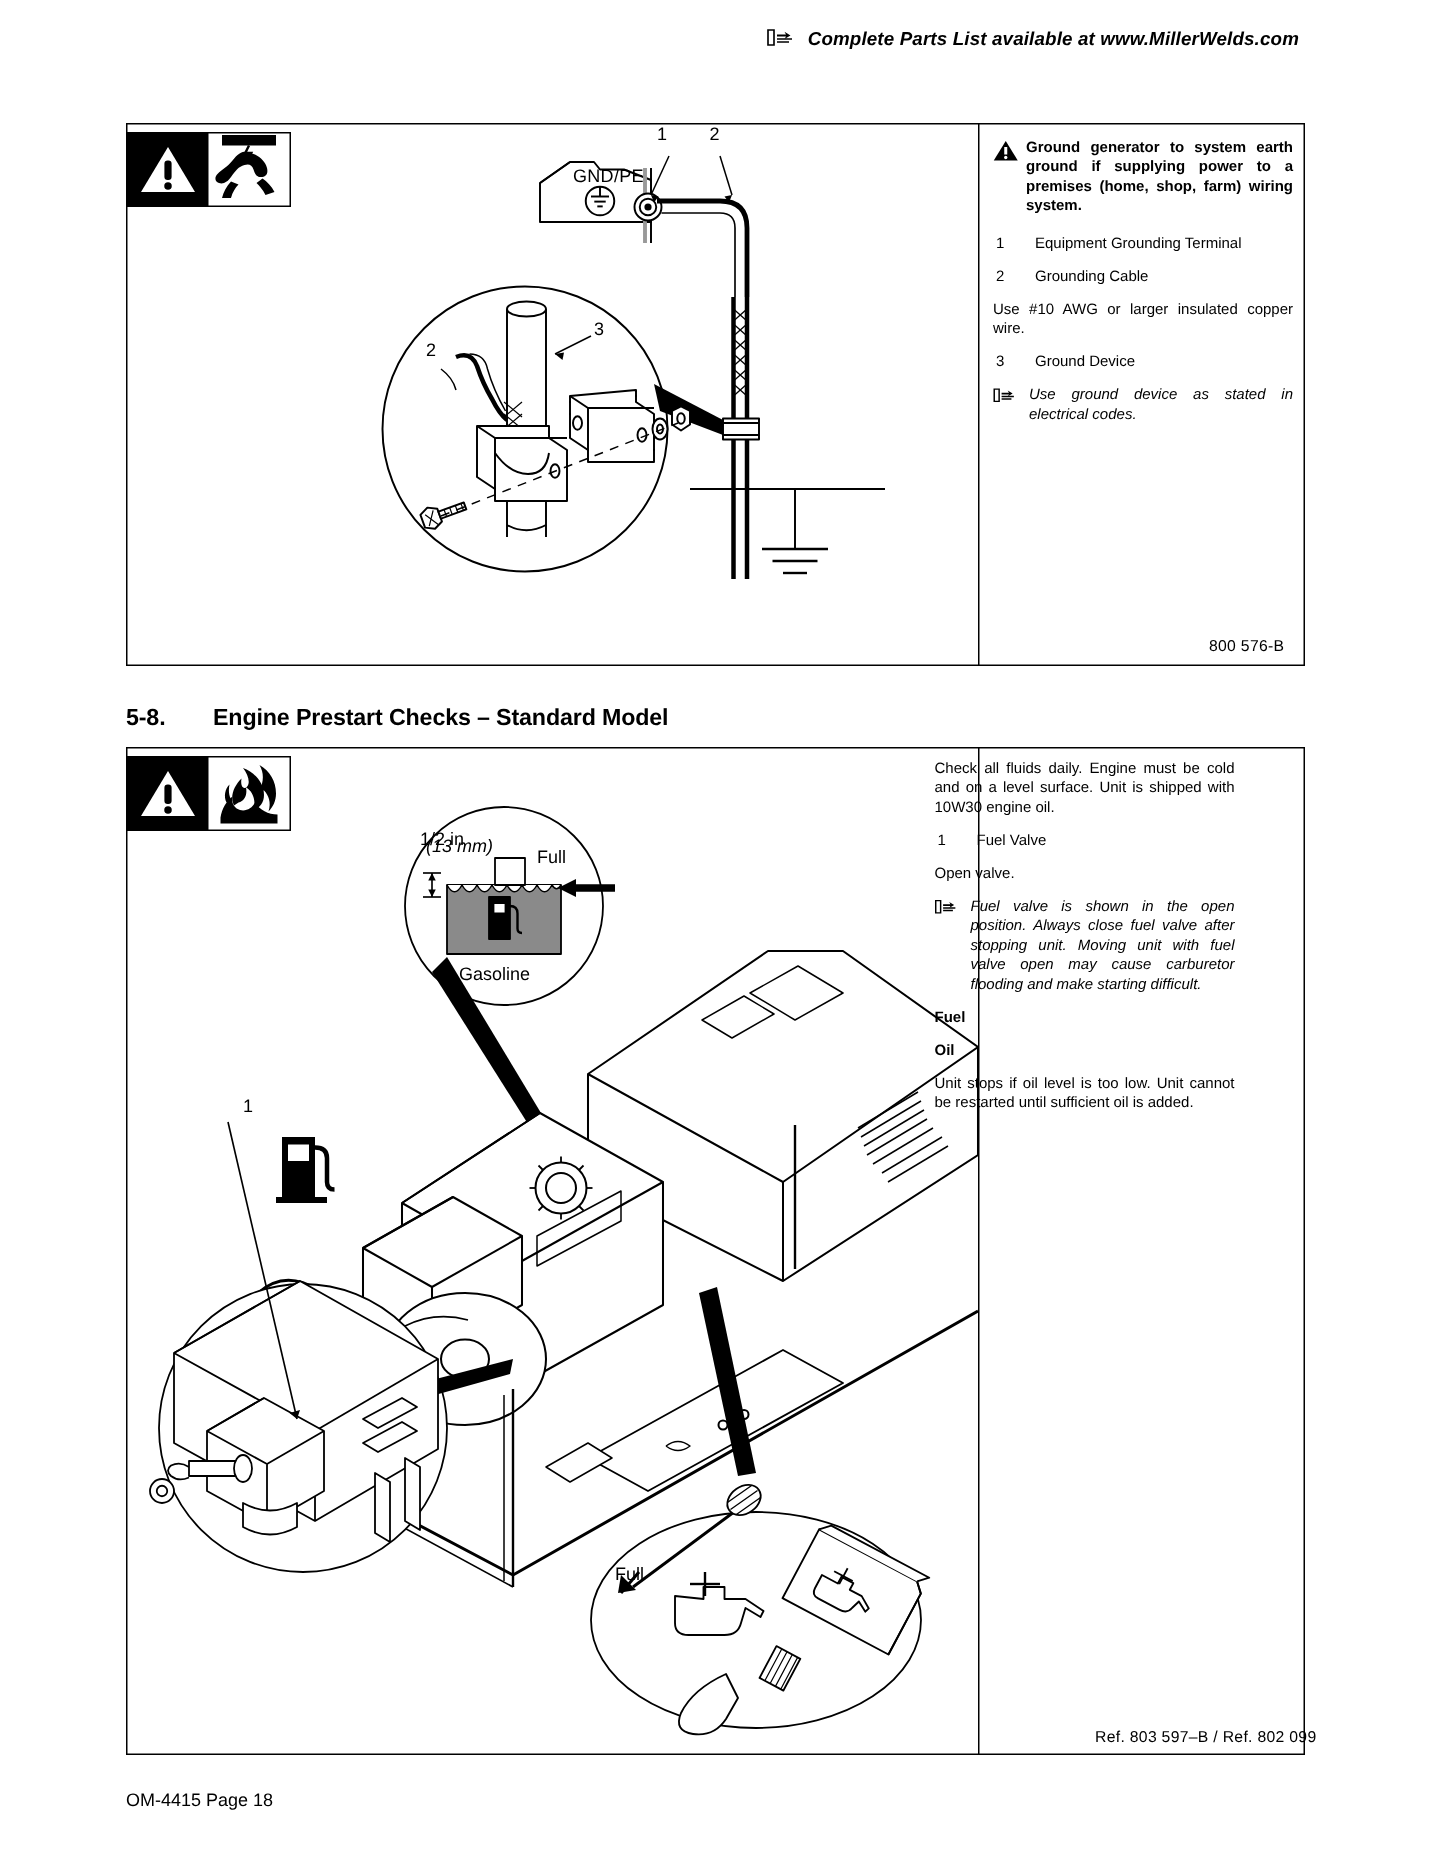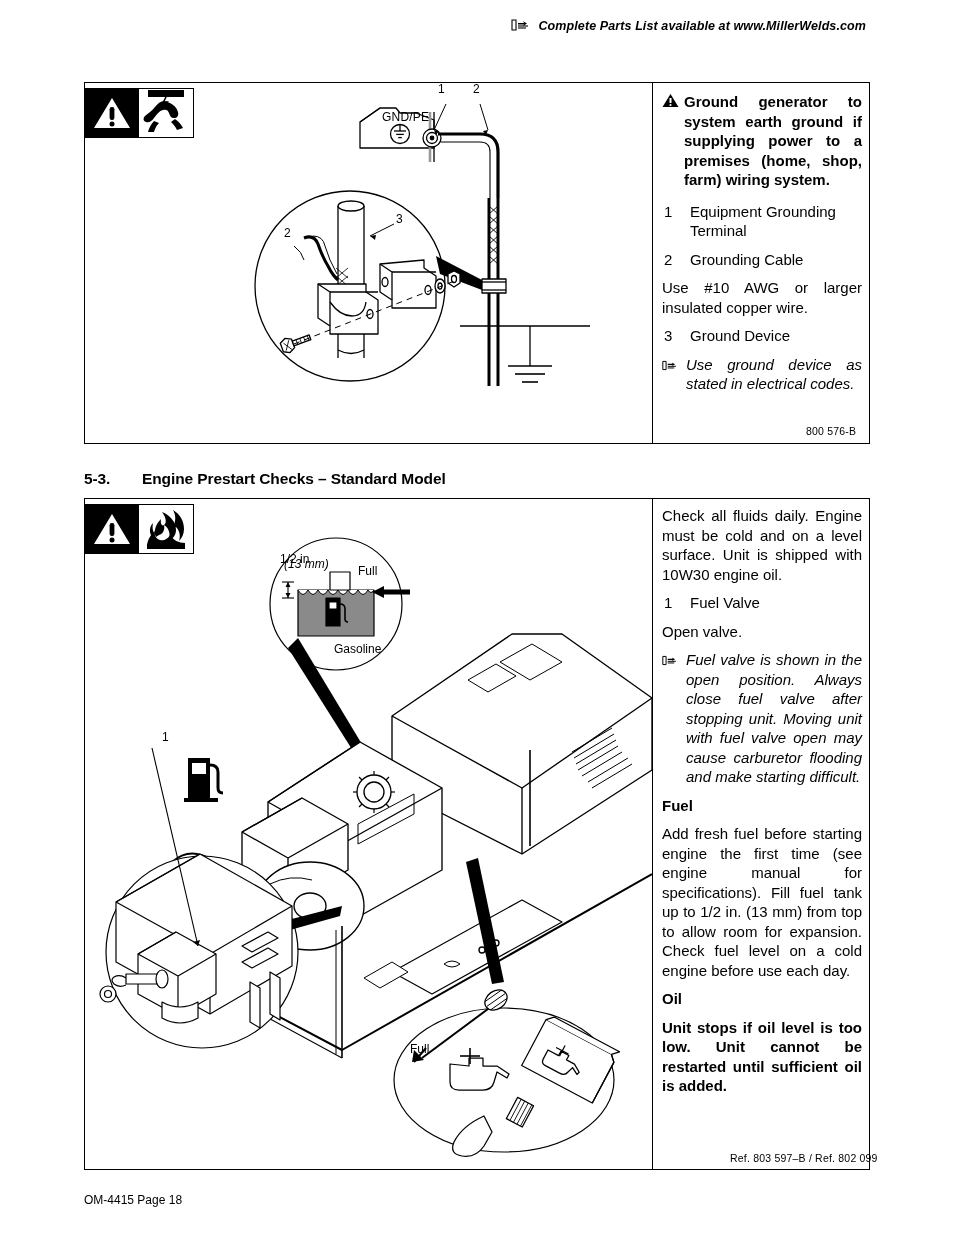--- a/index.html
+++ b/index.html
@@ -18,23 +18,23 @@
 
   
   .panel{position:absolute;border:1.3px solid #000;box-sizing:border-box;}
 
   
   .hz{position:absolute;display:flex;background:#000;border:1px solid #000;}
   .hz .cell{width:54px;height:48px;display:flex;align-items:center;justify-content:center;background:#000;}
   .hz .cell.w{background:#fff;}
 
   
-  .col{position:absolute;font-size:15px;line-height:1.30;}
+  .col{position:absolute;font-size:10px;line-height:1.30;}
   .col p{margin:0 0 9px 0;text-align:justify;}
-  .col p.last{margin-bottom:16px;font-weight:bold;}
+  .col p.last{margin-bottom:16px;}
   .warn-p{position:relative;padding-left:22px;font-weight:bold;text-align:justify;}
   .warn-tri{position:absolute;left:0;top:1px;}
   .item{position:relative;padding-left:28px;margin:0 0 9px 0;}
   .item .n{position:absolute;left:2px;top:0;}
   .note{position:relative;padding-left:24px;font-style:italic;text-align:justify;margin:0 0 9px 0;}
   .note .hand{position:absolute;left:0;top:0;font-style:normal;}
   .subh{font-weight:bold;margin:0 0 5px 0;}
 
   
   .figref{position:absolute;font-size:10.5px;letter-spacing:.2px;}
@@ -254,21 +254,21 @@
           </g>
         </svg>
       </span>
       <span>Use ground device as stated in electrical codes.</span>
     </div>
   </div>
 
   <div class="figref" style="left:806px;top:425px;">800 576-B</div>
 
   <div class="sec-h" style="top:470px;">
-    <span class="num">5-3.</span><span>Engine Prestart Checks – Standard Model</span>
+    <span class="num">5-8.</span><span>Engine Prestart Checks – Standard Model</span>
   </div>
 
   <div class="panel" style="left:84px;top:498px;width:786px;height:672px;"></div>
   <div style="position:absolute;left:652px;top:498px;width:1.3px;height:672px;background:#000;"></div>
 
   <div class="hz" style="left:84px;top:504px;">
     <div class="cell">
       <svg width="40" height="36" viewBox="0 0 40 36">
         <polygon points="20,3 38,33 2,33" fill="#fff"></polygon>
         <rect x="17.6" y="12" width="4.8" height="13" rx="2.2" fill="#000"></rect>
@@ -466,47 +466,46 @@
           </g>
           <path d="M392 614 q-22 10 -30 26 q-5 12 8 14 q14 2 22 -10 l8 -14 Z" fill="#fff"></path>
         </g>
       </g>
     </svg>
 
     
     <div class="lbl" style="left:188px;top:50px;">1/2 in</div>
     <div class="lbl" style="left:192px;top:55px;font-style:italic;">(13 mm)</div>
     <div class="lbl" style="left:266px;top:62px;">Full</div>
-    <div class="lbl" style="left:214px;top:140px;margin-left:28px;">Gasoline</div>
+    <div class="lbl" style="left:214px;top:140px;">Gasoline</div>
     <div class="lbl" style="left:70px;top:228px;">1</div>
     <div class="lbl" style="left:318px;top:540px;">Full</div>
   </div>
 
-  <div class="col" style="left:662px;top:506px;width:200px;">
+  <div class="col" style="left:623px;top:506px;width:200px;">
     <p>Check all fluids daily. Engine must be cold and on a level surface. Unit is shipped with 10W30 engine oil.</p>
     <div class="item">
       <span class="n">1</span>
       <span>Fuel Valve</span>
     </div>
     <p>Open valve.</p>
     <div class="note">
       <span class="hand">
         <svg width="18" height="11" viewBox="0 0 22 12">
           <g fill="none" stroke="#000" stroke-width="1.2">
             <path d="M1 1 L5 1 L5 11 L1 11 Z"></path>
             <path d="M7 4 L13 4 L12 2.2 L16 4.6 L12 7 L13 5.4 L7 5.4 Z" fill="#000" stroke="none"></path>
             <path d="M7 7 L17 7"></path>
               <path d="M7 9 L15 9"></path>
           </g>
         </svg>
       </span>
       <span>Fuel valve is shown in the open position. Always close fuel valve after stopping unit. Moving unit with fuel valve open may cause carburetor flooding and make starting difficult.</span>
     </div>
     <p class="subh">Fuel</p>
-    <p>Add fresh fuel before starting engine the first time (see engine manual for specifications). Fill fuel tank up to 1/2 in. (13 mm) from top to allow room for expansion. Check fuel level on a cold engine before use each day.</p>
     <p class="subh">Oil</p>
     <p class="last">Unit stops if oil level is too low. Unit cannot be restarted until sufficient oil is added.</p>
   </div>
 
   <div class="figref" style="left:730px;top:1152px;">Ref. 803 597–B / Ref. 802 099</div>
 
   <div class="foot">OM-4415 Page 18</div>
 
 </div>
 

